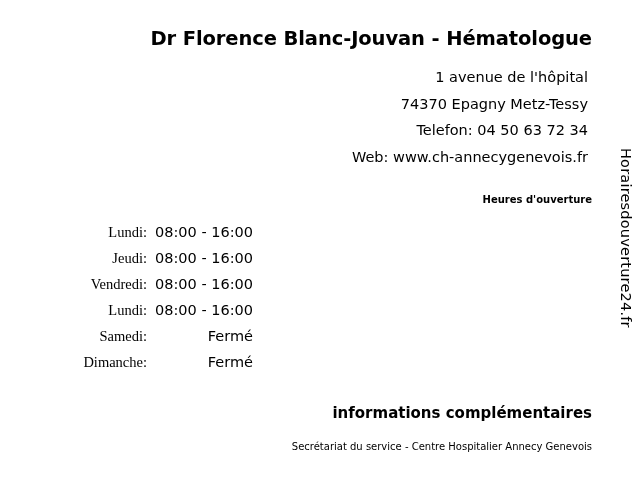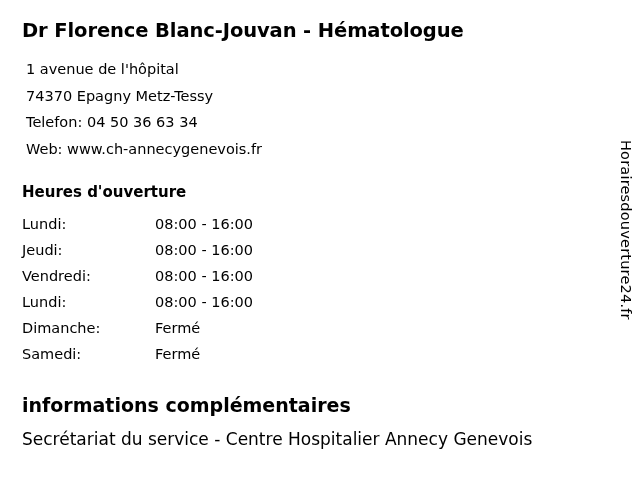--- a/index.html
+++ b/index.html
@@ -10,23 +10,24 @@
   body {
     width: 640px;
     height: 480px;
     position: relative;
     font-family: "DejaVu Sans", "Liberation Sans", sans-serif;
     color: #000000;
     overflow: hidden;
   }
   .page {
     position: absolute;
-    left: 0; top: 8px;
+    left: 0; top: 16px;
     width: 640px;
     height: 388px;
+    text-align: right;
   }
   .content {
     position: absolute;
     left: 22px;
     top: 10px;
     width: 570px;
   }
   .title {
     font-size: 19.5px;
     font-weight: bold;
@@ -34,47 +35,48 @@
     margin: 0 0 14px 0;
     letter-spacing: -0.1px;
   }
   .addr-line {
     font-size: 14.5px;
     line-height: 22.5px;
     margin: 4px;
     white-space: pre;
   }
   .section-heading {
-    font-size: 15px;
+    font-size: 10px;
     font-weight: bold;
     margin: 22px 0 14px 0;
     line-height: 20px;
   }
   table.hours {
     border-collapse: collapse;
     font-size: 14.5px;
   }
   table.hours td {
     padding: 0 0 9px 0;
     vertical-align: top;
     line-height: 17px;
     white-space: pre;
   }
   table.hours td.day {
     width: 125px;
     padding-right: 8px;
+    font-family: Liberation Serif, serif;
   }
   .extra-heading {
-    font-size: 19px;
+    font-size: 15px;
     font-weight: bold;
     margin: 23px 0 14px 0;
     line-height: 20px;
   }
   .extra-text {
-    font-size: 17px;
+    font-size: 10px;
     line-height: 20px;
     margin: 0;
   }
   .vertical-watermark {
     position: absolute;
     right: 6px;
     top: 132px;
     font-size: 14.5px;
     color: #000000;
     writing-mode: vertical-rl;
@@ -87,21 +89,21 @@
 <body>
 
 <div class="page">
 
   <div class="content">
 
     <h1 class="title">Dr Florence Blanc-Jouvan - Hématologue</h1>
 
     <p class="addr-line">1 avenue de l'hôpital</p>
     <p class="addr-line">74370 Epagny Metz-Tessy</p>
-    <p class="addr-line">Telefon: 04 50 36 63 34</p>
+    <p class="addr-line">Telefon: 04 50 63 72 34</p>
     <p class="addr-line">Web: www.ch-annecygenevois.fr</p>
 
     <h2 class="section-heading">Heures d'ouverture</h2>
 
     <table class="hours">
       <tbody>
         <tr>
           <td class="day">Lundi:</td>
           <td class="time">08:00 - 16:00</td>
         </tr>
@@ -111,25 +113,25 @@
         </tr>
         <tr>
           <td class="day">Vendredi:</td>
           <td class="time">08:00 - 16:00</td>
         </tr>
         <tr>
           <td class="day">Lundi:</td>
           <td class="time">08:00 - 16:00</td>
         </tr>
         <tr>
-          <td class="day">Dimanche:</td>
+          <td class="day">Samedi:</td>
           <td class="time">Fermé</td>
         </tr>
         <tr>
-          <td class="day">Samedi:</td>
+          <td class="day">Dimanche:</td>
           <td class="time">Fermé</td>
         </tr>
       </tbody>
     </table>
 
     <h2 class="extra-heading">informations complémentaires</h2>
     <p class="extra-text">Secrétariat du service - Centre Hospitalier Annecy Genevois</p>
 
   </div>
 

